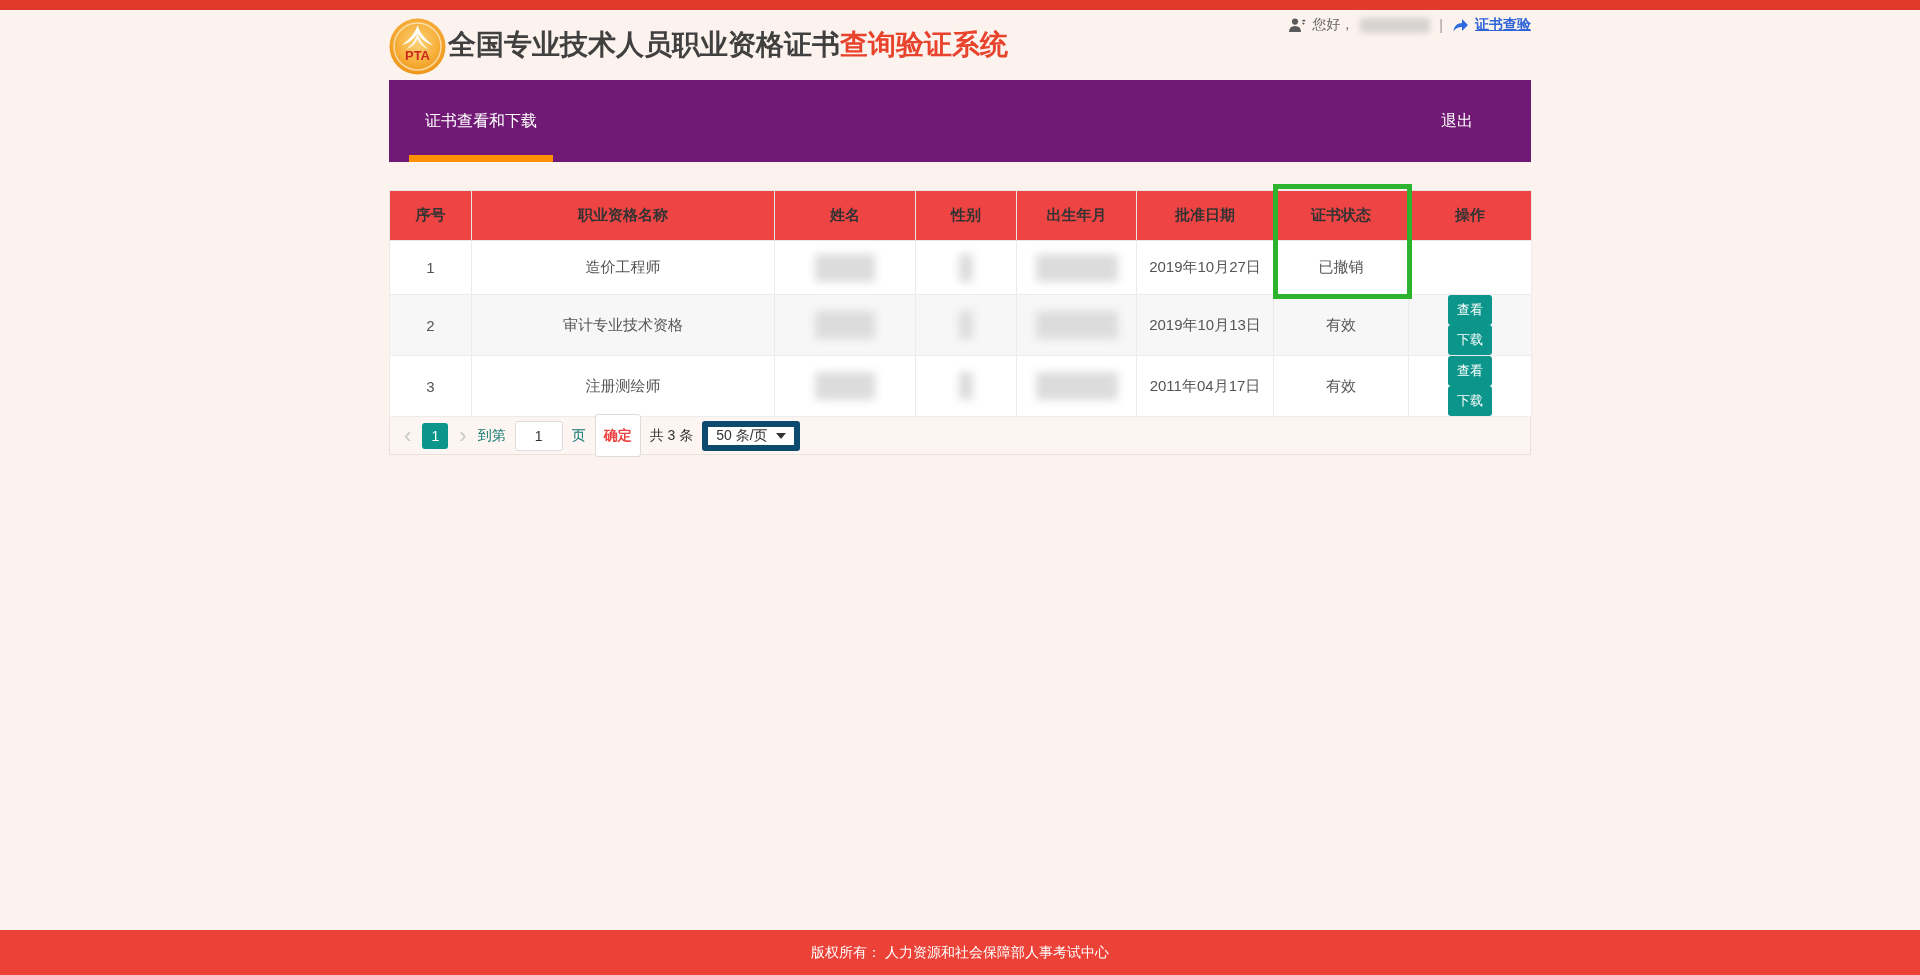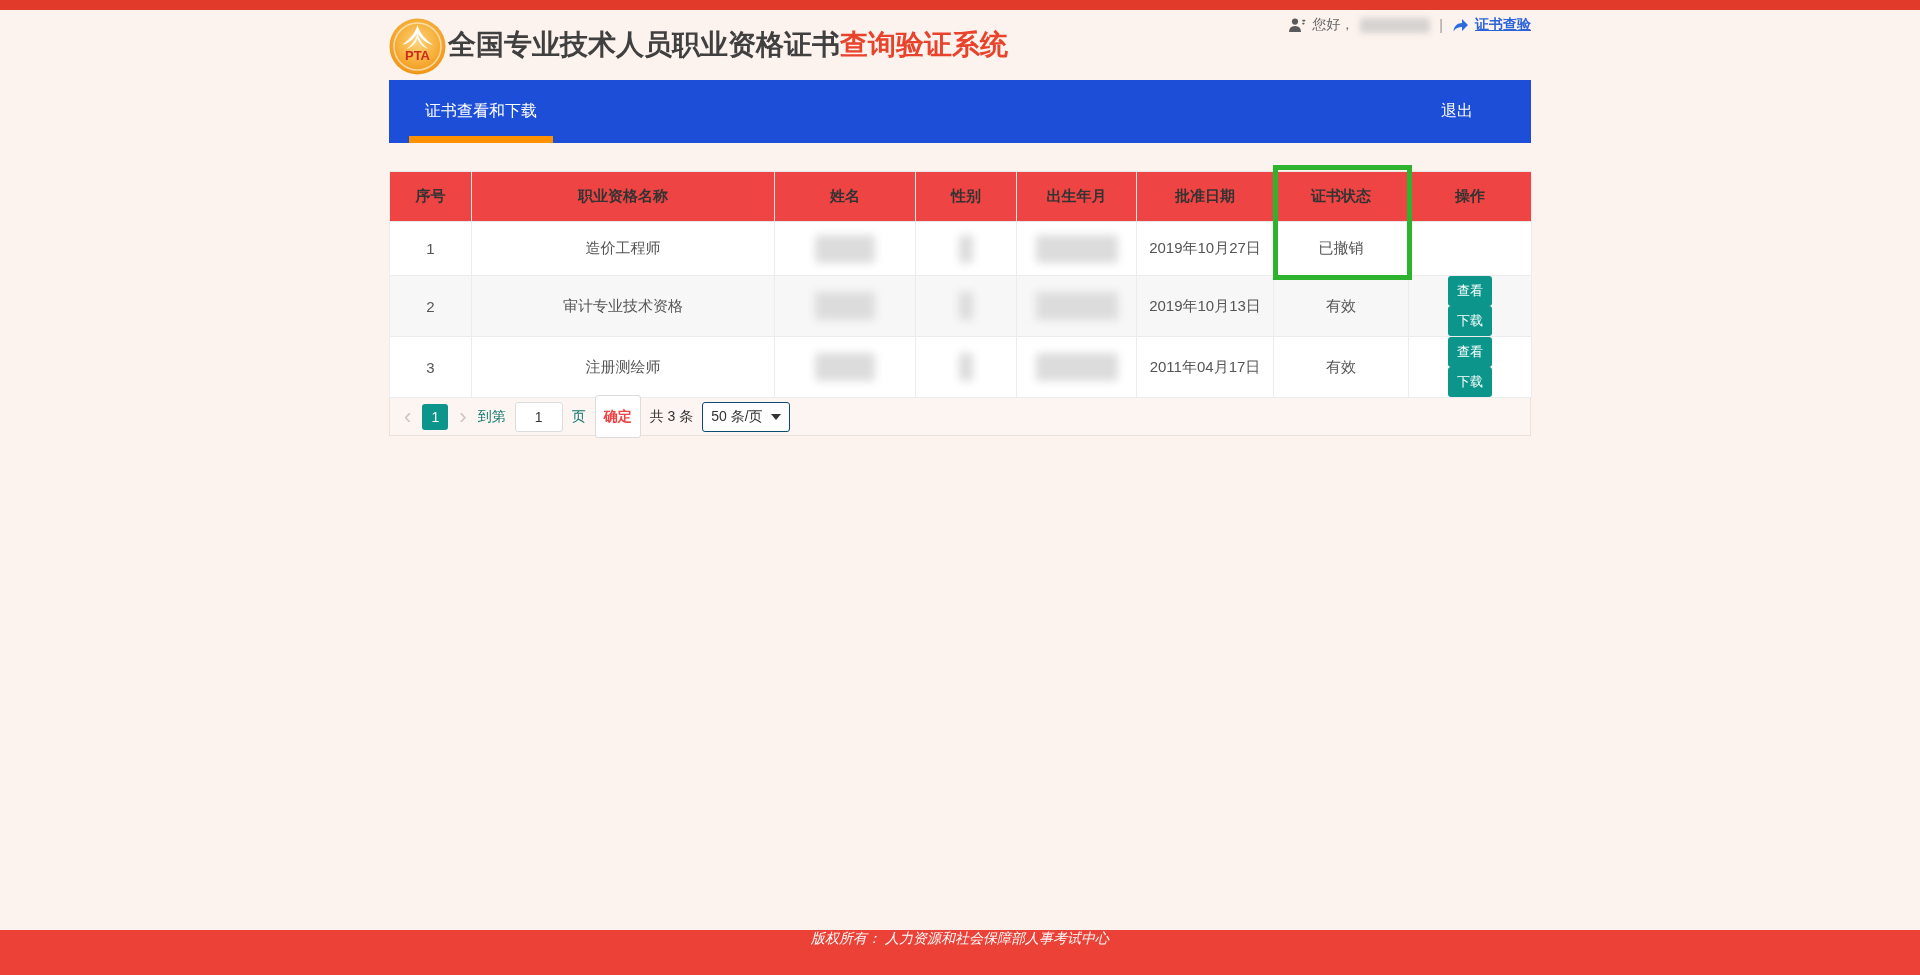--- a/index.html
+++ b/index.html
@@ -22,21 +22,21 @@
   .user-bar {
     position: absolute; right: 0; top: 6px;
     display: flex; align-items: center; gap: 6px;
     font-size: 14px; color: #666;
   }
   .user-bar .sep { color: #999; margin: 0 3px; }
   .verify-link { color: #2d64d8; text-decoration: underline; cursor: pointer; font-weight: bold; }
   .blur-sm { display: inline-block; width: 70px; height: 15px; background: #d5d2d0; filter: blur(3px); border-radius: 2px; }
 
   
-  .nav { height: 63px; background: #1d4ed8; display: flex; align-items: stretch; position: relative; text-align: center; }
+  .nav { height: 82px; background: #701a75; display: flex; align-items: stretch; position: relative; text-align: center; }
   .nav-tab {
     margin-left: 20px; padding: 0 16px;
     display: flex; align-items: center; position: relative;
     color: #fff; font-size: 16px; cursor: pointer;
   }
   .nav-tab .underline { position: absolute; left: 0; right: 0; bottom: 0; height: 7px; background: #ff9000; }
   .logout { position: absolute; right: 58px; top: 0; bottom: 0; display: flex; align-items: center; color: #fff; font-size: 16px; cursor: pointer; }
 
   
   .card { margin-top: 28px; position: relative; background: #fff; }
@@ -78,33 +78,33 @@
   .pg-muted { color: #0f766e; }
   .pg-input {
     width: 48px; height: 30px; border: 1px solid #dcdcdc; border-radius: 3px;
     text-align: center; font-size: 14px; color: #333; background: #fff; font-family: inherit;
   }
   .pg-confirm {
     height: 43px; padding: 0 8px; background: #fff; border: 1px solid #dcdcdc;
     border-radius: 3px; font-size: 14px; font-weight: 700; color: #ef4444; cursor: pointer; font-family: inherit;
   }
   .pg-select {
-    height: 30px; border: 1px solid #0c4a6e; border-radius: 3px; background: #fff;
+    height: 30px; border: 6px solid #0c4a6e; border-radius: 3px; background: #fff;
     display: flex; align-items: center; gap: 8px; padding: 0 8px; cursor: pointer;
   }
   .pg-select .tri {
     width: 0; height: 0; border-left: 5px solid transparent;
     border-right: 5px solid transparent; border-top: 6px solid #333;
   }
 
   
   .footer {
     position: absolute; left: 0; top: 930px; width: 100%; height: 45px;
     background: #ec4136; color: #fff; font-size: 14px;
-    display: flex; align-items: flex-start; justify-content: center; font-style: italic;
+    display: flex; align-items: center; justify-content: center;
   }
 
   .icon-svg { display: block; }
 </style>
 </head>
 <body>
 
 <div class="top-strip"></div>
 
 <div class="container header">

